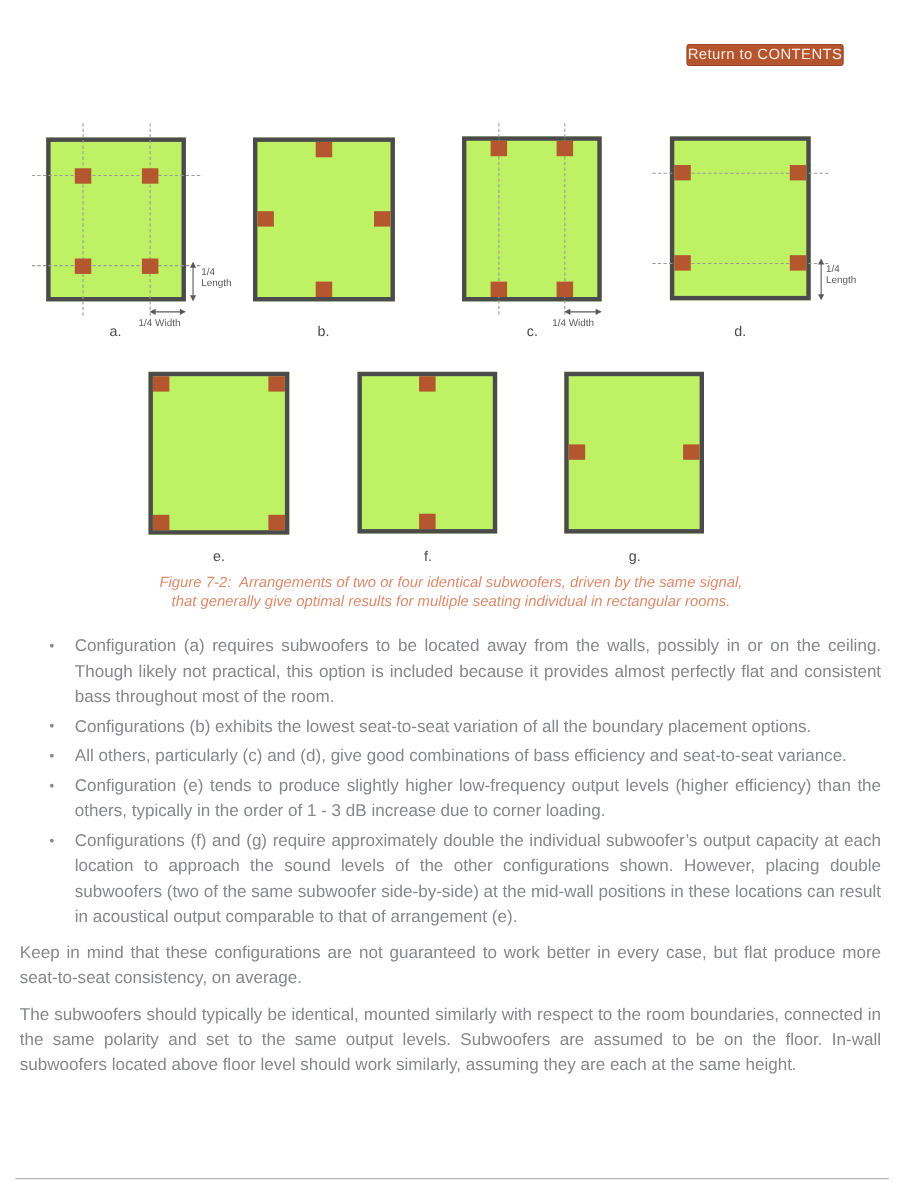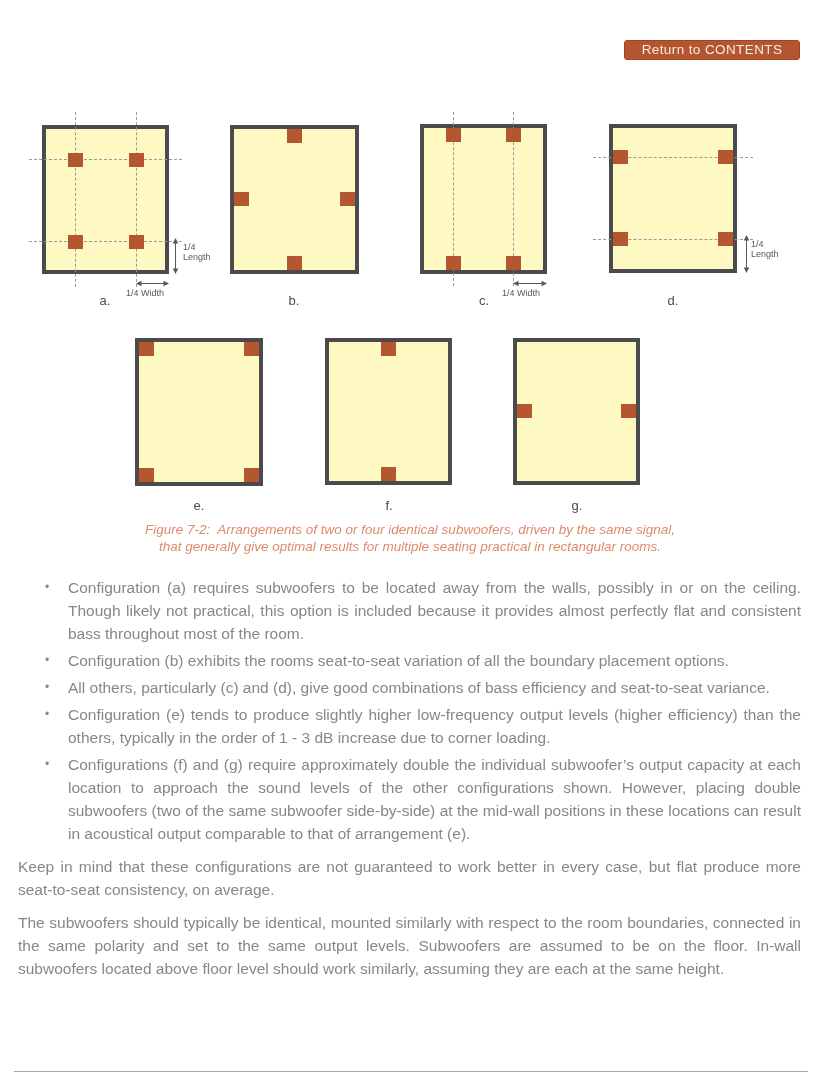--- a/index.html
+++ b/index.html
@@ -3,28 +3,28 @@
 <meta charset="utf-8">
 <style>
   html,body { margin:0; padding:0; background:#ffffff; }
   .page {
     position:relative; width:820px; height:1080px; background:#ffffff;
     font-family:"Liberation Sans", sans-serif; overflow:hidden;
   }
 
   
   .return-btn {
-    position:absolute; top:40px; left:624px; width:176px; height:20px;
+    position:absolute; top:40px; left:624px; width:143px; height:20px;
     box-sizing:border-box; background:#b4552f; border:1px solid #9a4526;
     border-radius:3px; color:#f7ebe2; font-size:13.5px; line-height:18px;
     text-align:center; letter-spacing:0.4px; cursor:pointer;
   }
 
   
-  .room { position:absolute; border:4px solid #4b4b4d; box-sizing:border-box; background:#fef9c3; }
+  .room { position:absolute; border:4px solid #4b4b4d; box-sizing:border-box; background:#bef264; }
   .sub  { position:absolute; width:15px; height:14px; background:#b4562e; }
   .dash-v { position:absolute; width:0; border-left:1px dashed #9b9b9b; }
   .dash-h { position:absolute; height:0; border-top:1px dashed #9b9b9b; }
   .arr { position:absolute; }
   .dim { position:absolute; font-size:9px; line-height:9.5px; color:#58595b; }
   .dim.center { }
   .room-letter {
     position:absolute; transform:translateX(-50%);
     font-size:13px; color:#4b4b4d;
   }
@@ -147,32 +147,32 @@
     <div class="room-letter" style="left:294px; top:293px;">b.</div>
     <div class="room-letter" style="left:484px; top:293px;">c.</div>
     <div class="room-letter" style="left:673px; top:293px;">d.</div>
     <div class="room-letter" style="left:199px; top:498px;">e.</div>
     <div class="room-letter" style="left:389px; top:498px;">f.</div>
     <div class="room-letter" style="left:577px; top:498px;">g.</div>
   </div>
 
   <div class="caption">
     <div>Figure 7-2:&nbsp; Arrangements of two or four identical subwoofers, driven by the same signal,</div>
-    <div>that generally give optimal results for multiple seating practical in rectangular rooms.</div>
+    <div>that generally give optimal results for multiple seating individual in rectangular rooms.</div>
   </div>
 
   <div class="content">
     <ul class="bullets">
       <li>
         <span class="mk">•</span>
         <span class="bt">Configuration (a) requires subwoofers to be located away from the walls, possibly in or on the ceiling. Though likely not practical, this option is included because it provides almost perfectly flat and consistent bass throughout most of the room.</span>
       </li>
       <li>
         <span class="mk">•</span>
-        <span class="bt">Configuration (b) exhibits the rooms seat-to-seat variation of all the boundary placement options.</span>
+        <span class="bt">Configurations (b) exhibits the lowest seat-to-seat variation of all the boundary placement options.</span>
       </li>
       <li>
         <span class="mk">•</span>
         <span class="bt">All others, particularly (c) and (d), give good combinations of bass efficiency and seat-to-seat variance.</span>
       </li>
       <li>
         <span class="mk">•</span>
         <span class="bt">Configuration (e) tends to produce slightly higher low-frequency output levels (higher efficiency) than the others, typically in the order of 1 - 3 dB increase due to corner loading.</span>
       </li>
       <li>

